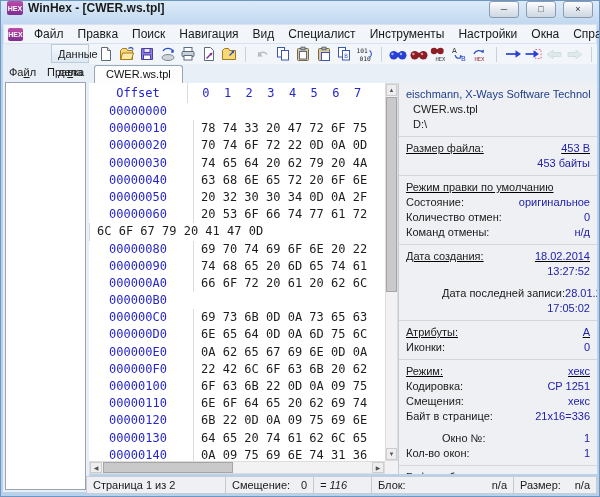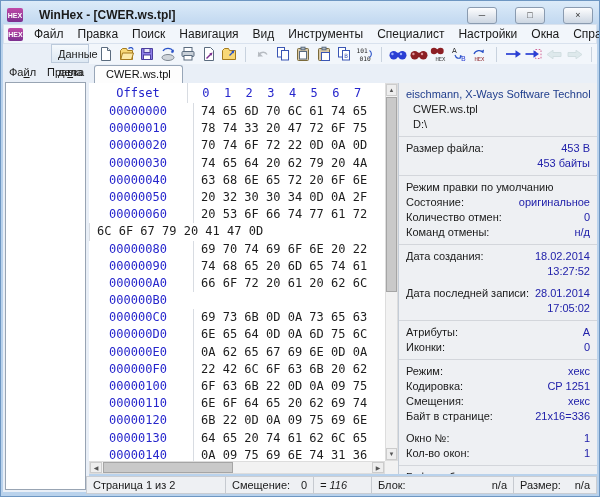--- a/index.html
+++ b/index.html
@@ -1,22 +1,22 @@
 <!DOCTYPE html>
 <html><head>
 <meta charset="utf-8">
 <style>
   html,body{margin:0;padding:0;background:#e8e8e8;}
   .window{position:relative;width:600px;height:497px;box-sizing:border-box;
     background:#b9d2ec;border:1px solid #6d96c2;overflow:hidden;
     font-family:"Liberation Sans",sans-serif;-webkit-font-smoothing:antialiased;}
   
   .titlebar{position:absolute;top:0;left:0;right:0;height:28px;
-    background:linear-gradient(#dcebf9,#bcd4ee);display:flex;align-items:center;
-    padding:0 6px;gap:16px;box-sizing:border-box;}
+    background:linear-gradient(#dcebf9,#bcd4ee);display:flex;align-items:flex-start;
+    padding:0 6px;gap:5px;box-sizing:border-box;}
   .hexlogo{width:16px;height:14px;background:linear-gradient(#c04aa8,#7b2f8f);
     color:#fff;font-size:7px;font-weight:bold;display:flex;align-items:center;
     justify-content:center;border-radius:2px;letter-spacing:0;flex:0 0 auto;}
   .title-text{font-size:12px;color:#1a1a1a;font-weight:bold;flex:1;white-space:nowrap;}
   .winbtn{width:28px;height:15px;border:1px solid #8a9bb0;border-radius:3px;
     background:linear-gradient(#fdfdfe,#ccd6e2);display:flex;align-items:center;
     justify-content:center;font-size:9px;color:#333;margin-left:2px;line-height:1;}
   
   .menubar{position:absolute;top:23px;left:2px;right:2px;height:20px;
     background:#f2f6fb;border:1px solid #d9e2ee;box-sizing:border-box;
@@ -73,22 +73,22 @@
   .sb-corner{position:absolute;left:296px;bottom:0;width:13px;height:13px;background:#f2f2f2;}
   
   .info-pane{position:absolute;left:309px;top:0;right:0;bottom:0;background:#eef0f3;
     border-left:1px solid #c4ccd6;padding-top:4px;box-sizing:border-box;overflow:hidden;}
   .info-row{display:flex;justify-content:space-between;align-items:baseline;
     padding:0 7px;font-size:11px;line-height:15px;}
   .info-row .l{color:#1a1a1a;white-space:nowrap;}
   .info-row .v{color:#2121aa;text-align:right;flex:1;white-space:nowrap;}
   .info-row.reg .l{color:#1f3d8c;overflow:hidden;}
   .info-row.ind{padding-left:14px;}
-  .info-row.sep{border-top:1px solid #d3d6db;margin-top:4px;padding-top:4px;}
-  .info-row.gap{margin-top:7px;}
+  .info-row.sep{border-top:1px solid #d3d6db;margin-top:4px;padding-top:4px;text-decoration:underline;}
+  .info-row.gap{margin-top:7px;margin-left:36px;}
   
   .statusbar{position:absolute;left:85px;right:2px;top:475px;height:18px;
     background:#eef0f3;border:1px solid #c9cdd3;box-sizing:border-box;display:flex;
     font-size:11px;color:#1a1a1a;align-items:center;}
   .sb-cell{height:100%;display:flex;align-items:center;padding:0 6px;
     border-right:1px solid #c6cad0;box-sizing:border-box;}
   .sb-right{margin-left:auto;}
   .sb-c1{width:139px;} .sb-c2{width:88px;} .sb-c3{width:58px;justify-content:flex-start;font-style:italic;}
   .sb-c4{width:142px;} .sb-c5{flex:1;border-right:none;}
   u{text-decoration:underline;}
@@ -108,22 +108,22 @@
 
   <div class="menubar">
     <div class="hexlogo">HEX</div>
     <div style="display:flex">
 
     <span class="menu-item">Файл</span>
         <span class="menu-item">Правка</span>
         <span class="menu-item">Поиск</span>
         <span class="menu-item">Навигация</span>
         <span class="menu-item">Вид</span>
+        <span class="menu-item">Специалист</span>
         <span class="menu-item">Инструменты</span>
-        <span class="menu-item">Специалист</span>
         <span class="menu-item">Настройки</span>
         <span class="menu-item">Окна</span>
         <span class="menu-item">Справка</span>
       </div>
 
   </div>
 
   <div class="toolbar">
     <span class="tbi">
         <svg width="16" height="16" viewBox="0 0 16 16">
@@ -311,21 +311,20 @@
             <span class="hex-col">4</span>
             <span class="hex-col">5</span>
             <span class="hex-col">6</span>
             <span class="hex-col">7</span>
           </span>
       </div>
       <div>
 
       <div class="hex-row">
             <span class="hex-offset">00000000</span>
-            <span class="hex-bytes">74 65 6D 70 6C 61 74 65</span>
           </div>
           <div class="hex-row">
             <span class="hex-offset">00000010</span>
             <span class="hex-bytes">78 74 33 20 47 72 6F 75</span>
           </div>
           <div class="hex-row">
             <span class="hex-offset">00000020</span>
             <span class="hex-bytes">70 74 6F 72 22 0D 0A 0D</span>
           </div>
           <div class="hex-row">

